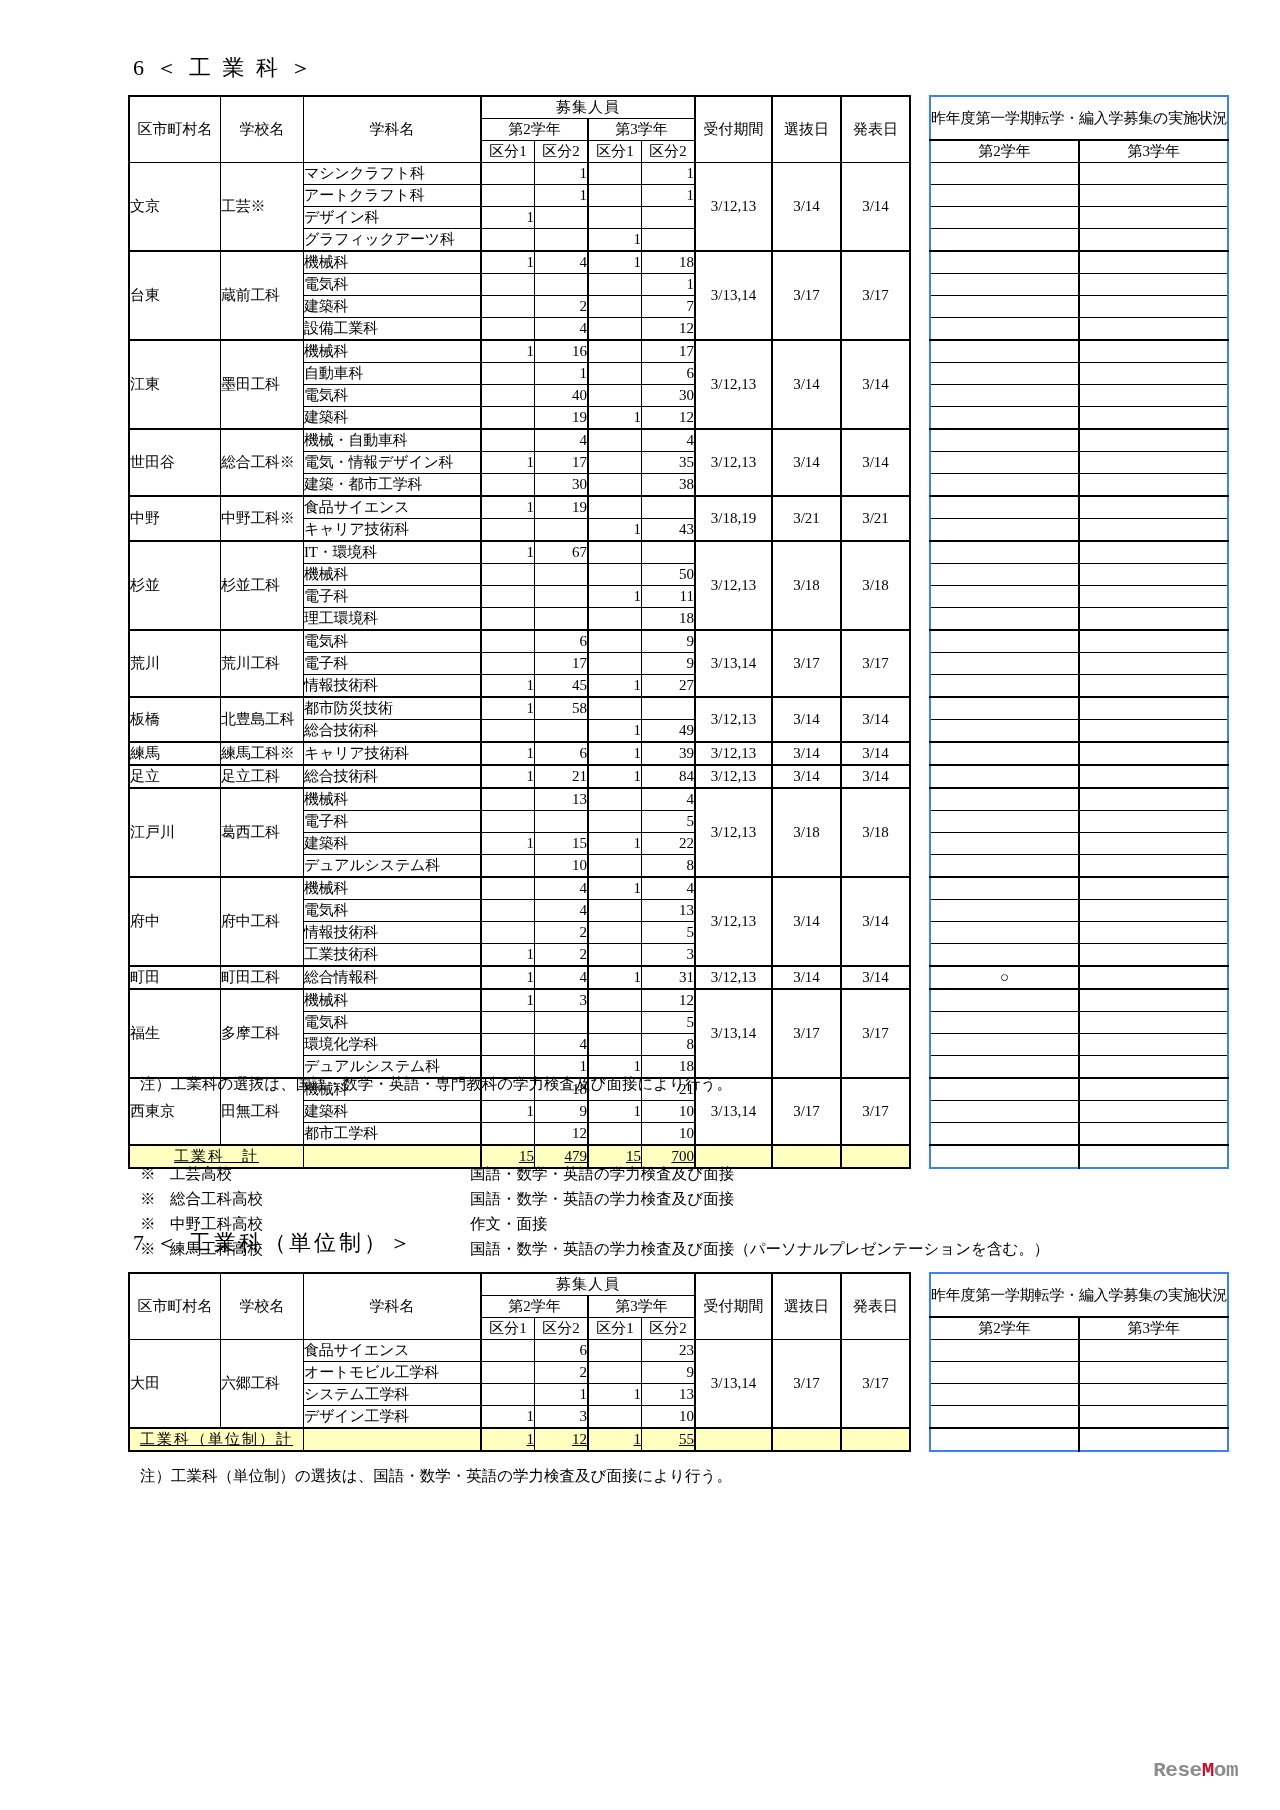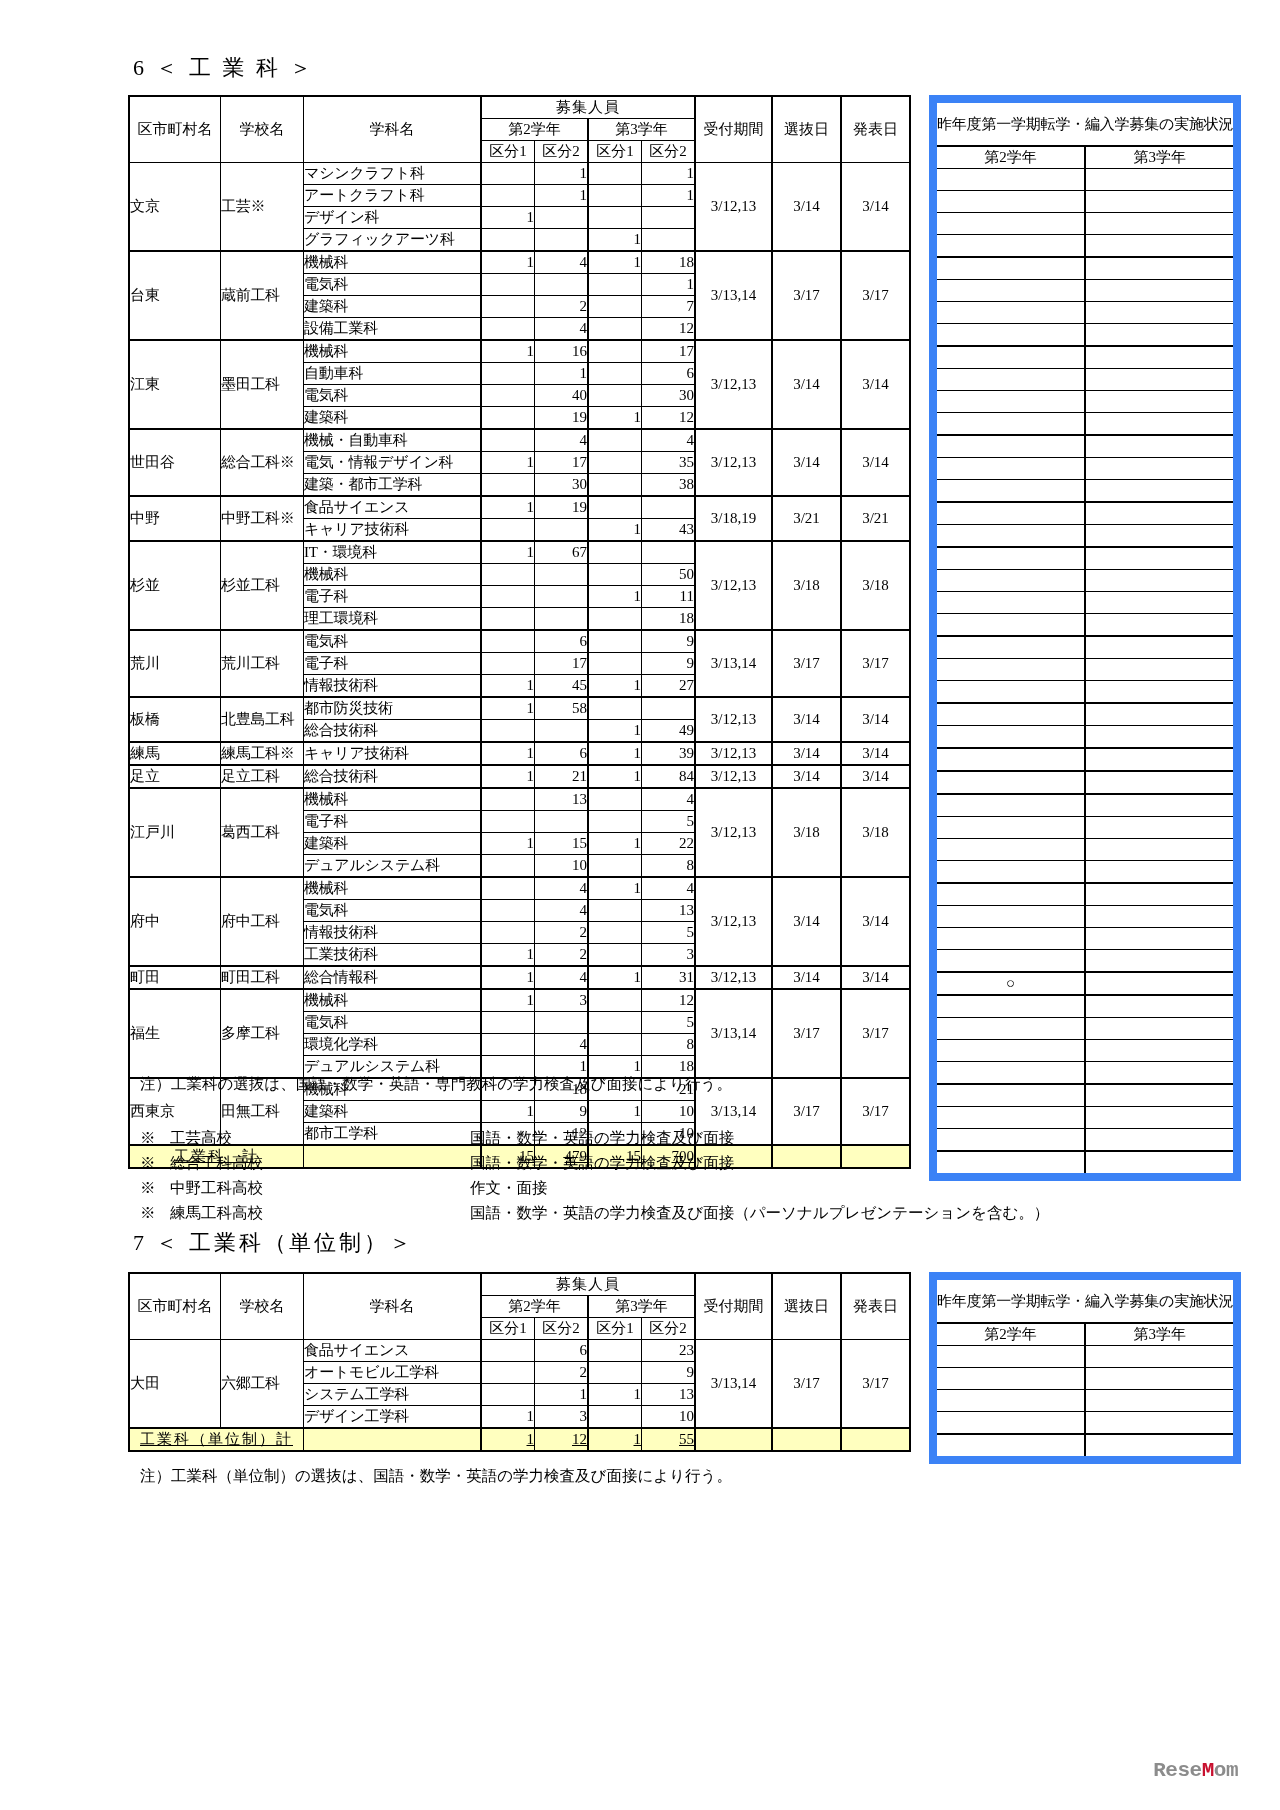--- a/index.html
+++ b/index.html
@@ -54,21 +54,21 @@
     height: 21px;
     vertical-align: middle;
     background: #fff;
     overflow: hidden;
     white-space: nowrap;
   }
   table.grid th { text-align: center; }
 
   
   .tbl-main { border: 2px solid #000; }
-  .tbl-side { border: 8px solid #3b82f6; }
+  .tbl-side { border: 2px solid #3b82f6; }
 
   .bt-thick { border-top: 2px solid #000 !important; }
   .bl-thick { border-left: 2px solid #000 !important; }
 
   
   .c-city   { width: 90px;  }
   .c-school { width: 82px;  }
   .c-dept   { width: 176px; }
   .c-num    { width: 52px;  }
   .c-period { width: 75px;  }
@@ -106,21 +106,21 @@
   .circle-mark { font-size: 14px; }
 
   
   .note-block { position: absolute; font-size: 15.5px; line-height: 1.55; text-align: right; }
   #note-1 { left: 140px; top: 1072px; }
   #note-1 .note-l2 { padding-left: 26px; }
 
   .star-list { position: absolute; left: 140px; top: 1128px; font-size: 15.5px; }
   .star-row { display: flex; align-items: baseline; height: 25px; }
   .star-mark { width: 30px; }
-  .star-name { width: 300px; }
+  .star-name { width: 300px; margin-top: 36px; }
   .star-desc { white-space: nowrap; }
 
   #note-2 { position: absolute; left: 140px; top: 1466px; font-size: 15.5px; }
 
   
   .footer-logo {
     position: absolute;
     right: 42px;
     bottom: 28px;
     font-size: 21px;

